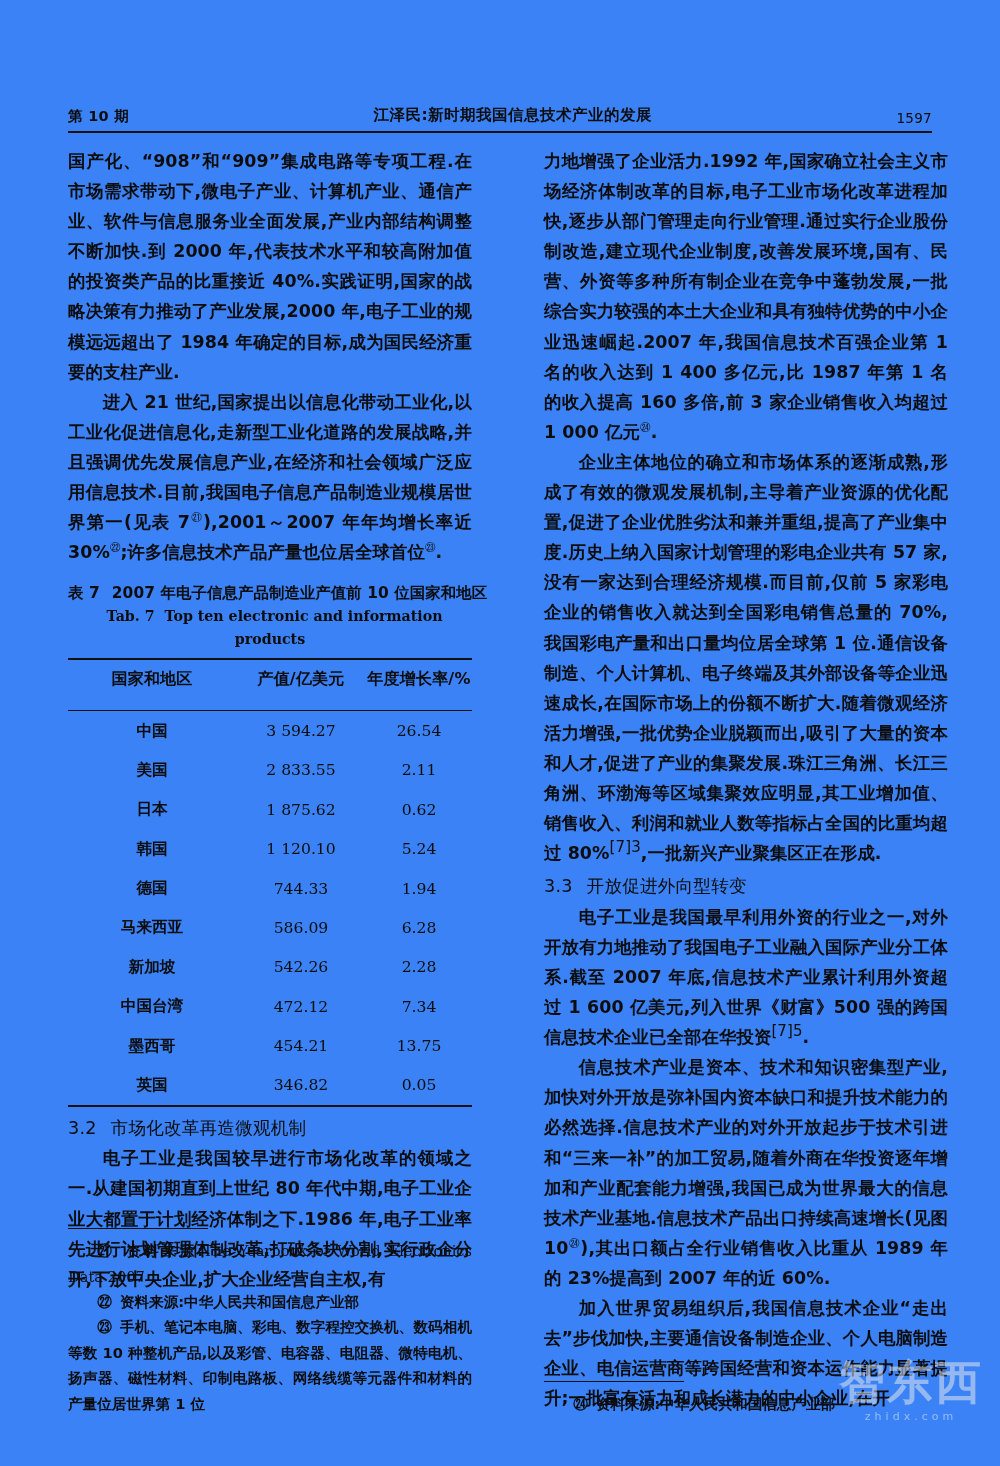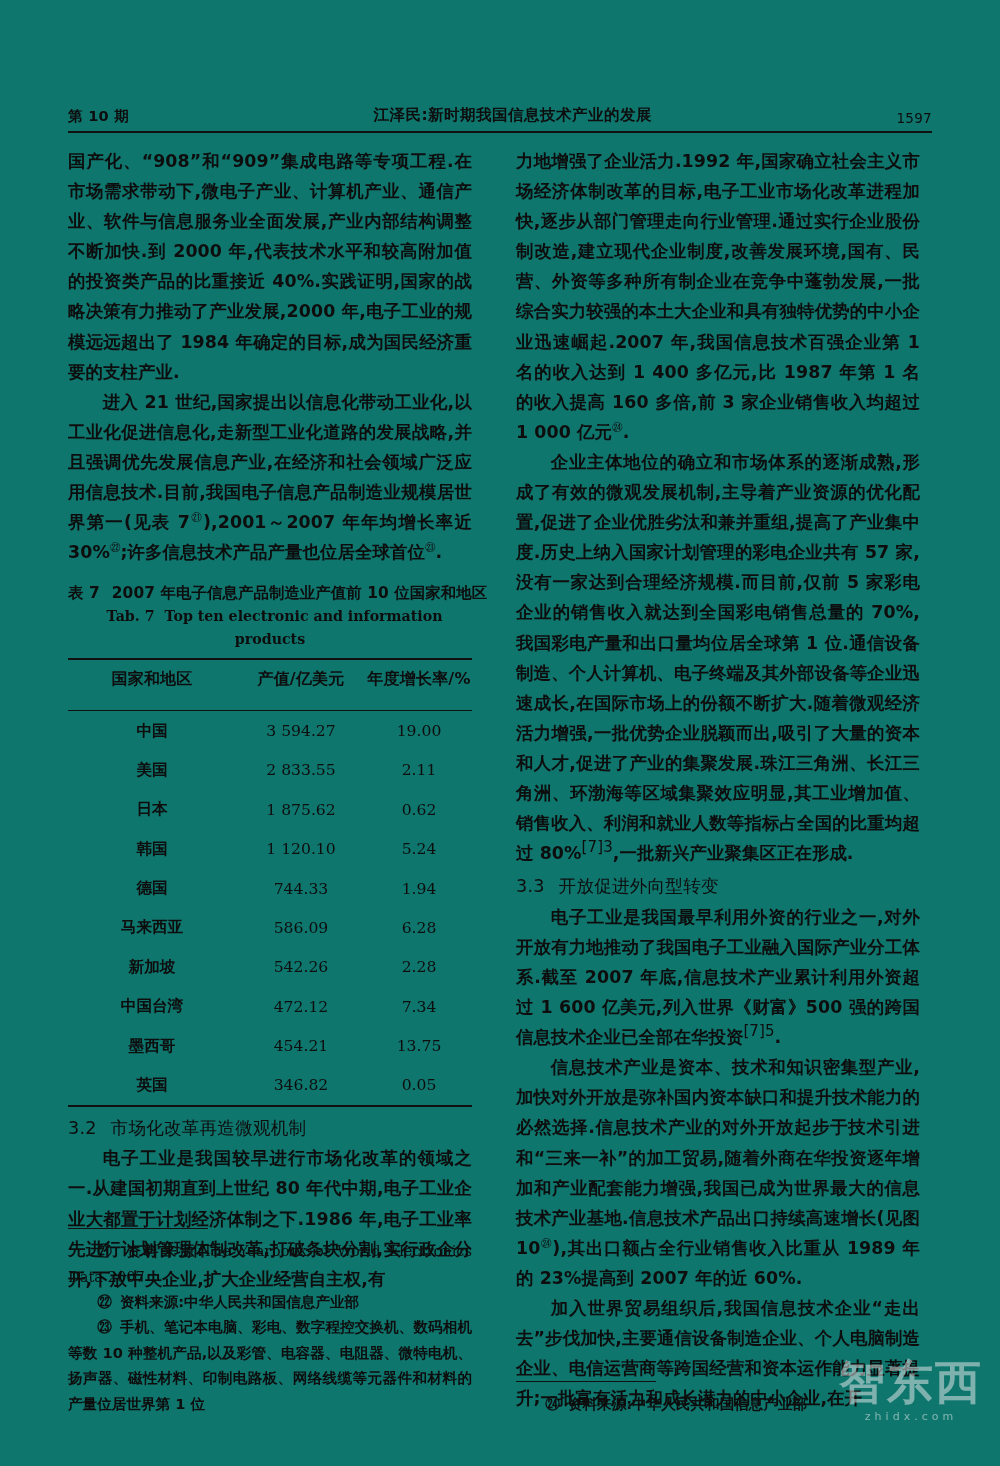--- a/index.html
+++ b/index.html
@@ -13,21 +13,21 @@
     height: 1466px;
     position: relative;
     font-family: "DejaVu Sans", "Liberation Sans", sans-serif;
     color: #0d0d0d;
     overflow: hidden;
   }
 
   .page {
     position: absolute;
     inset: 0;
-    background: #0f766e;
+    background: #3b82f6;
   }
 
   
   .runhead {
     position: absolute;
     left: 68px;
     top: 96px;
     width: 864px;
     height: 30px;
     display: flex;
@@ -63,21 +63,21 @@
     width: 864px;
     height: 1270px;
   }
   .col {
     position: absolute;
     top: 0;
     width: 404px;
     height: 100%;
   }
   .col-left  { left: 0; }
-  .col-right { left: 448px; }
+  .col-right { left: 476px; }
 
   p.body {
     margin: 0 0 0 0;
     font-size: 17.4px;
     line-height: 30.1px;
     text-align: justify;
     text-justify: inter-ideograph;
     letter-spacing: 0.1px;
     font-family: "DejaVu Sans", "Liberation Sans", sans-serif;
     font-weight: 600;
@@ -241,21 +241,21 @@
             <tr>
               <th class="c-name">国家和地区</th>
               <th class="c-val">产值/亿美元</th>
               <th class="c-rate">年度增长率/%</th>
             </tr>
           </thead>
           <tbody>
             <tr>
               <td class="c-name">中国</td>
               <td class="c-val">3 594.27</td>
-              <td class="c-rate">19.00</td>
+              <td class="c-rate">26.54</td>
             </tr>
             <tr>
               <td class="c-name">美国</td>
               <td class="c-val">2 833.55</td>
               <td class="c-rate">2.11</td>
             </tr>
             <tr>
               <td class="c-name">日本</td>
               <td class="c-val">1 875.62</td>
               <td class="c-rate">0.62</td>

